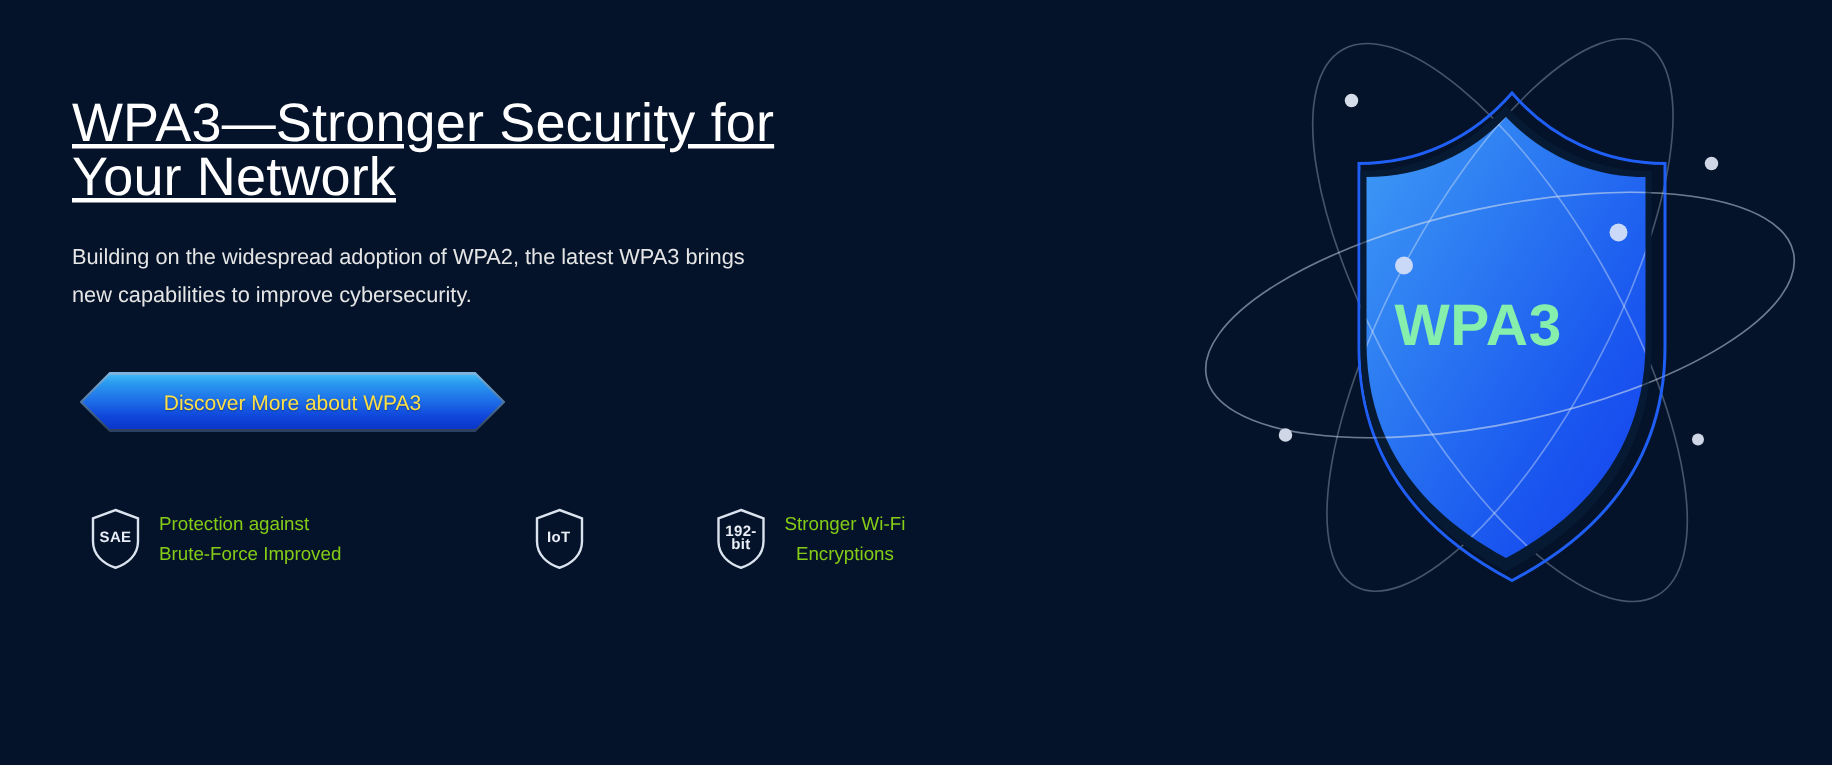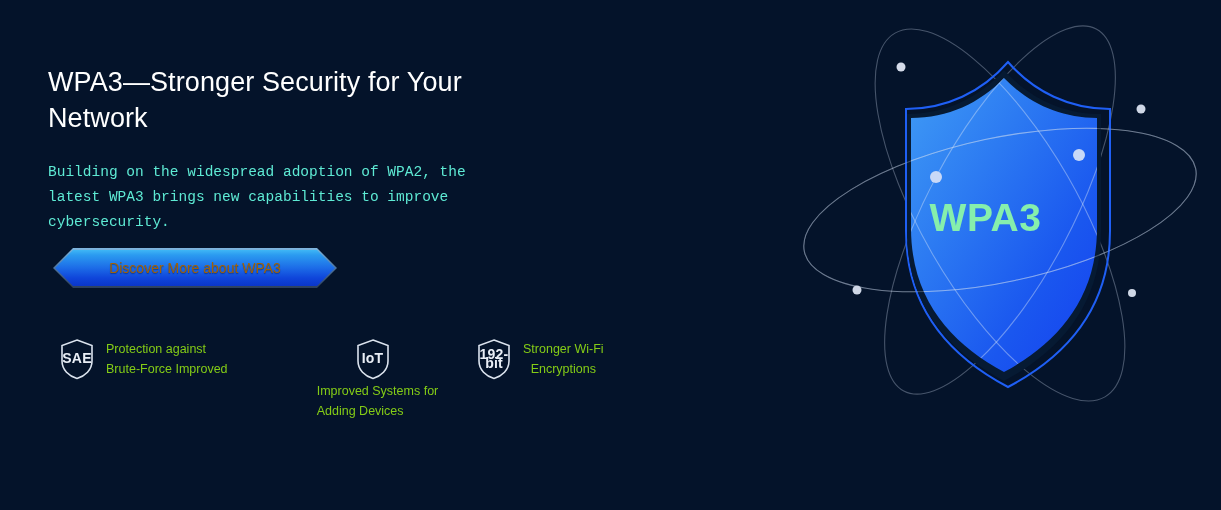--- a/index.html
+++ b/index.html
@@ -16,33 +16,33 @@
     background:#04132a;
   }
 
   
   .copy {
     position:absolute;
     left:48px; top:64px;
     width:470px;
   }
   .headline {
-    font-size:27px;
+    font-size:36px;
     font-weight:400;
     line-height:36px;
     color:#ffffff;
     letter-spacing:.1px;
+    text-decoration:underline;
   }
   .subcopy {
     margin-top:24px;
     font-size:14.5px;
     line-height:25px;
-    color:#5eead4;
+    color:#e5e5e5;
     max-width:452px;
-    font-family:Liberation Mono, monospace;
   }
 
   
   .cta-wrap {
     position:absolute;
     left:55px; top:250px;
     width:280px; height:36px;
   }
   .cta {
     position:relative;
@@ -71,21 +71,21 @@
     -webkit-clip-path:polygon(20px 0, calc(100% - 20px) 0, 100% 50%, calc(100% - 20px) 100%, 20px 100%, 0 50%);
     clip-path:polygon(20px 0, calc(100% - 20px) 0, 100% 50%, calc(100% - 20px) 100%, 20px 100%, 0 50%);
     z-index:0;
   }
   .cta-inner { position:relative; z-index:1; }
   .cta-label {
     position:absolute;
     left:0; top:0;
     width:280px; height:36px;
     display:flex; align-items:center; justify-content:center;
-    font-size:14px; color:#a16207;
+    font-size:14px; color:#fde047;
     z-index:2;
     pointer-events:none;
     text-shadow:0 1px 1px rgba(0,20,60,.45);
   }
 
   
   .features {
     position:absolute;
     left:58px; top:337px;
     display:flex;
@@ -104,21 +104,21 @@
   }
   .badge svg { display:block; }
   .badge-text {
     position:absolute;
     left:0; top:0;
     width:38px; height:44px;
     display:flex;
     flex-direction:column;
     align-items:center;
     justify-content:center;
-    font-size:14px;
+    font-size:10px;
     font-weight:bold;
     line-height:9.5px;
     color:#e9eef6;
     letter-spacing:.2px;
   }
   .feature-label {
     margin-left:10px;
     font-size:12.5px;
     line-height:20px;
     color:#84cc16;
@@ -187,24 +187,20 @@
     </div>
 
     <div class="feature feature-2">
       <div class="badge">
         <svg width="38" height="44" viewBox="0 0 38 44">
           <path d="M19 3 L34 8.5 V24 C34 33 27 39 19 41.5 C11 39 4 33 4 24 V8.5 Z" fill="none" stroke="#dbe3ee" stroke-width="1.6"></path>
         </svg>
         <div class="badge-text">
           <span>IoT</span>
         </div>
-      </div>
-      <div class="feature-label">
-        <div>Improved Systems for</div>
-        <div>Adding Devices</div>
       </div>
     </div>
 
     <div class="feature feature-3">
       <div class="badge">
         <svg width="38" height="44" viewBox="0 0 38 44">
           <path d="M19 3 L34 8.5 V24 C34 33 27 39 19 41.5 C11 39 4 33 4 24 V8.5 Z" fill="none" stroke="#dbe3ee" stroke-width="1.6"></path>
         </svg>
         <div class="badge-text">
           <span>192-</span>

